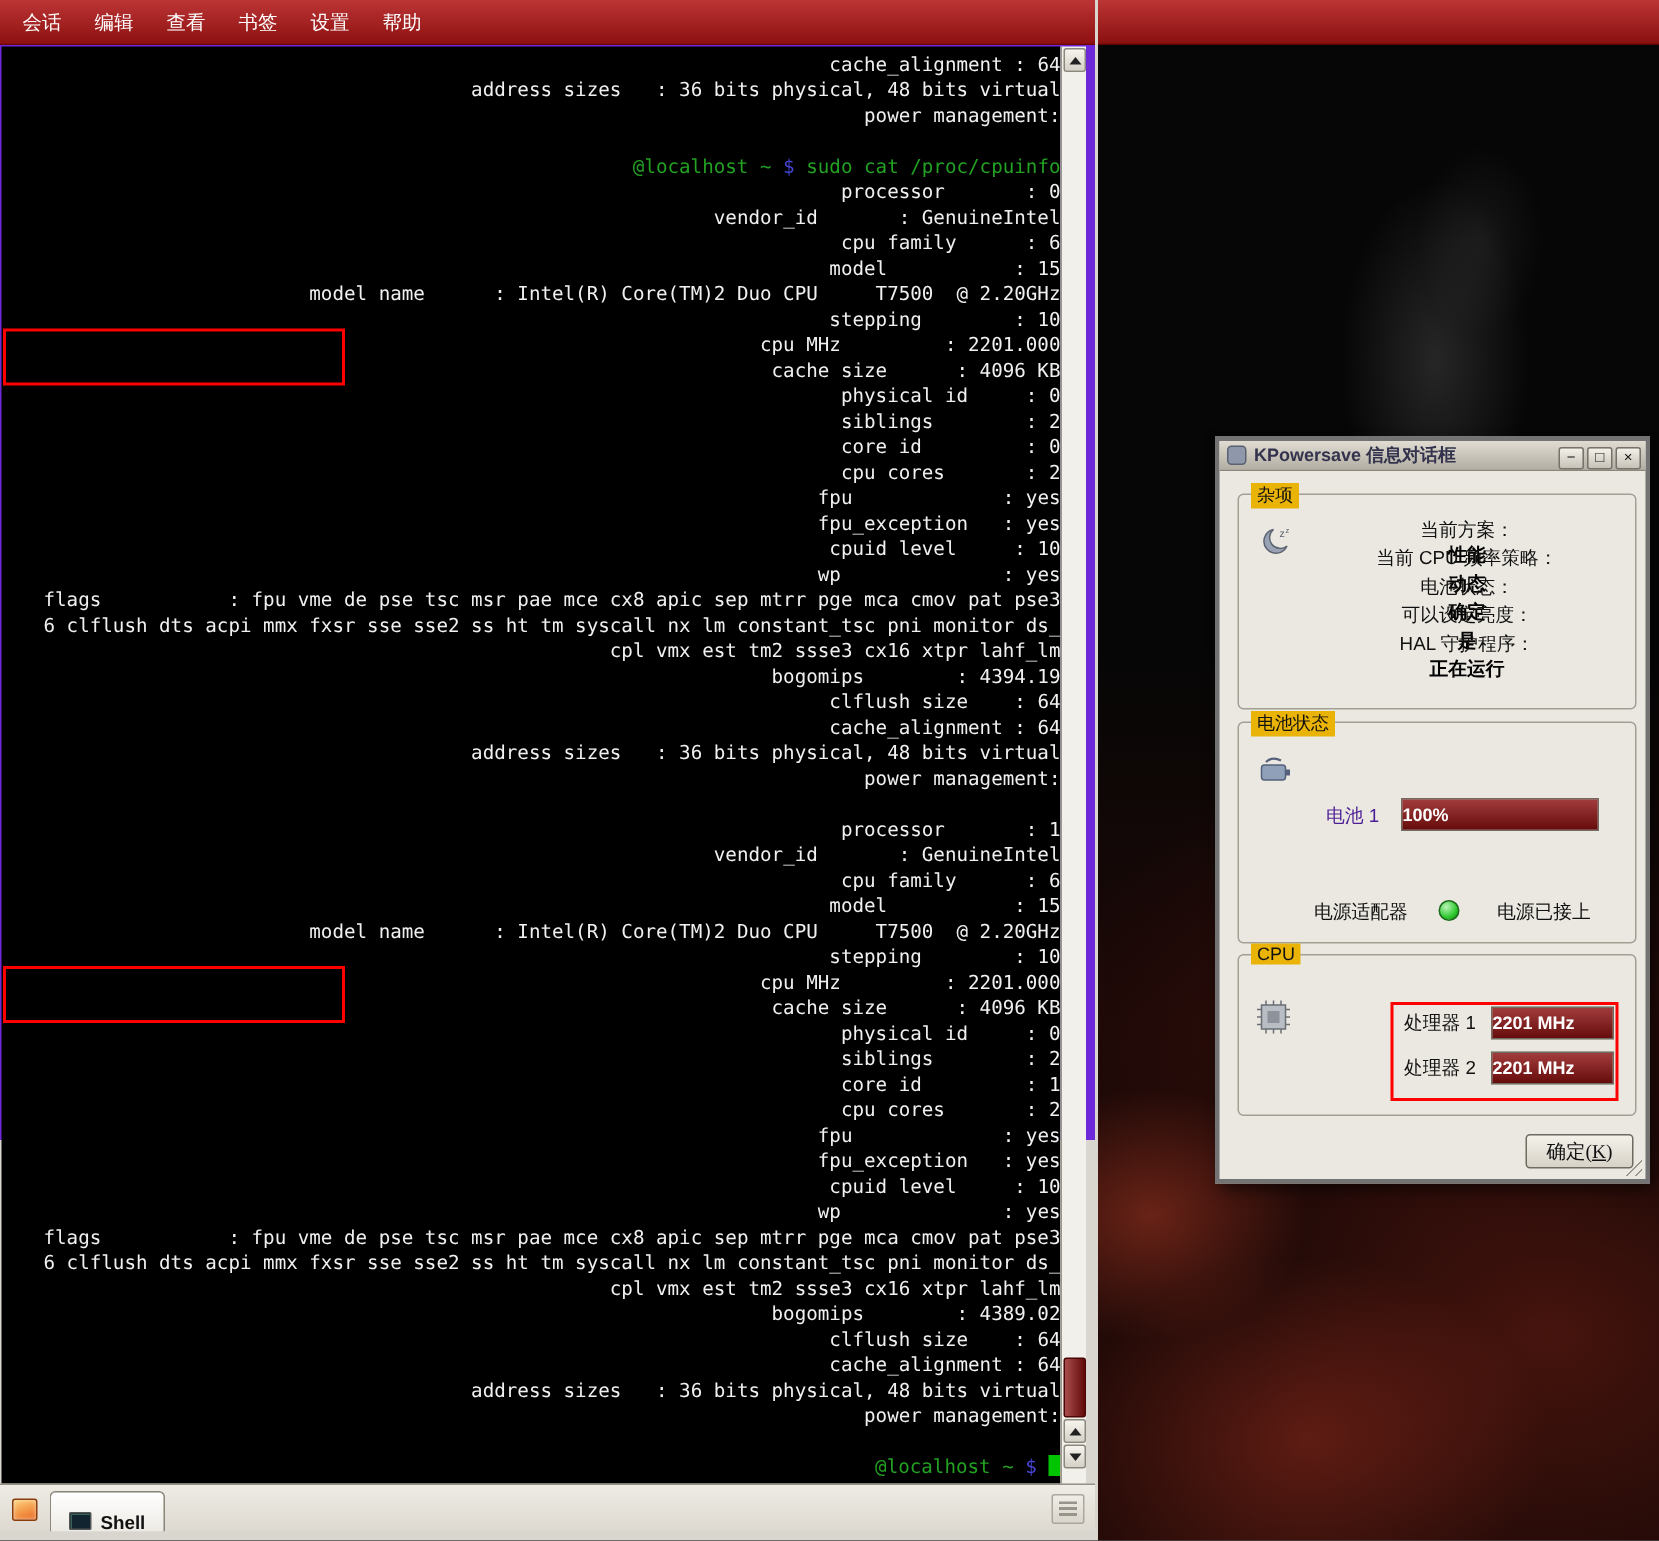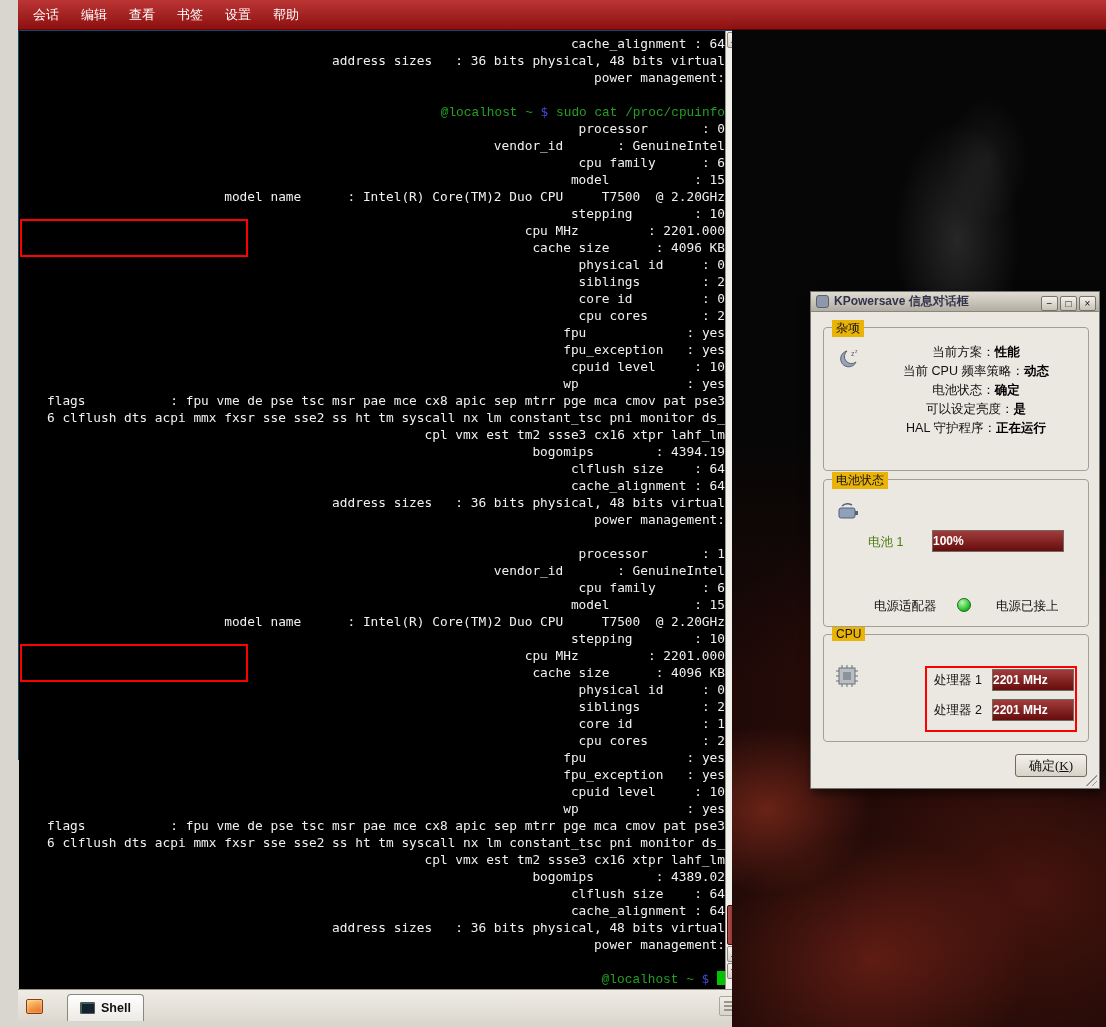--- a/index.html
+++ b/index.html
@@ -1,35 +1,35 @@
 <!DOCTYPE html>
 <html style="--menubar-red: #b11414; --progress-red: #8e1111; --annotation-red: #ff0000; --led-green: #2ec82e; --prompt-green: #23a123; --prompt-blue: #4646d8; --cursor-green: #00c400;"><head>
 <meta charset="utf-8">
 <style>
   * { margin:0; padding:0; box-sizing:border-box; }
   html,body { width:1106px; height:1027px; overflow:hidden; }
   body { position:relative; background:#d9d6cf; font-family:"Liberation Sans","DejaVu Sans",sans-serif; }
 
   
-  .left-window { position:absolute; left:18px; top:0; width:730px; height:760px; background:#0c4a6e; }
+  .left-window { position:absolute; left:0; top:0; width:730px; height:760px; background:#6d28d9; }
   .menubar { position:absolute; left:0; top:0; width:730px; height:30px;
              background:var(--menubar-red,#b11414);
              background-image:linear-gradient(rgba(255,255,255,.14),rgba(0,0,0,.20));
              border-bottom:1px solid #6e0606; display:flex; align-items:center; padding:0 4px; }
   .menu-item { color:#ffffff; font-size:13px; padding:4px 11px; cursor:default; }
 
   .term-frame { position:absolute; left:1px; top:31px; width:706px; height:958px; background:#000; overflow:hidden; }
   .term-lines { position:absolute; left:0; top:0; width:100%; height:100%; padding:4px 0 0 7px;
                 font-family:"DejaVu Sans Mono","Liberation Mono",monospace;
                 font-size:12.8px; line-height:17px; color:#f0f0f0; white-space:pre;text-align:right; }
   .tline { height:17px; }
   .term-hl { position:absolute; left:0; top:0; width:100%; height:100%; pointer-events:none; }
   .hlbox { position:absolute; left:1px; width:228px; border:2px solid var(--annotation-red,#ff0000); }
   .redacted { display:inline-block; width:38px; height:11px; background:#000; }
-  .p-green { color:var(--prompt-green,#23a123);font-family:Liberation Mono, monospace; }
+  .p-green { color:var(--prompt-green,#23a123); }
   .p-blue  { color:var(--prompt-blue,#4646d8); }
   .cursor  { display:inline-block; width:8px; height:14px; background:var(--cursor-green,#00c400); vertical-align:-2px; }
 
   .scrollbar { position:absolute; left:707px; top:31px; width:17px; height:958px;
                background:#f2f0ea; border-left:1px solid #9a968c; }
   .sb-btn { position:absolute; left:1px; width:15px; height:16px;
             background:linear-gradient(#f6f4ee,#d5d1c7); border:1px solid #8a877d; border-radius:2px;
             display:flex; align-items:center; justify-content:center; }
   .sb-top  { top:1px; }
   .sb-up2  { top:915px; }
@@ -42,21 +42,21 @@
               background-image:linear-gradient(90deg,rgba(255,255,255,.25),rgba(0,0,0,.3));
               border:1px solid #4a0505; border-radius:2px; }
 
   .tabbar { position:absolute; left:0; top:989px; width:730px; height:32px;
             background:linear-gradient(#efece6,#ddd9d0); border-top:1px solid #96928a;
             display:flex; align-items:flex-end; }
   .tab-new { width:26px; height:26px; margin:0 2px 2px 3px; display:flex; align-items:center; justify-content:center; }
   .newicon { width:17px; height:15px; background:linear-gradient(160deg,#ffd27a,#e86820);
              border:1px solid #8a3d0a; border-radius:2px; box-shadow:inset 0 0 3px rgba(255,255,255,.6); }
   .tab { height:27px; background:linear-gradient(#ffffff,#eceae4); border:1px solid #8a877d; border-bottom:none;
-         border-radius:4px 4px 0 0; display:flex; align-items:center; gap:6px; padding:0 12px; margin-left:18px; }
+         border-radius:4px 4px 0 0; display:flex; align-items:flex-start; gap:6px; padding:13px 12px; margin-left:2px; }
   .tabicon { width:15px; height:12px; background:#122430; border:1px solid #555; border-radius:1px;
              box-shadow:inset 1px 1px 0 rgba(120,220,160,.35); }
   .tab-label { font-size:12.5px; font-weight:bold; color:#111; }
   .tab-right-btn { margin-left:auto; margin-right:7px; margin-bottom:5px; width:22px; height:20px;
                    background:linear-gradient(#f2efe9,#d8d4ca); border:1px solid #a19d93; border-radius:2px;
                    display:flex; align-items:center; justify-content:center; opacity:.85; }
   .listicon { width:12px; height:10px; background:repeating-linear-gradient(#8a877d 0 2px, transparent 2px 4px); }
 
   
   .video-window { position:absolute; left:732px; top:0; width:374px; height:1027px; background:#060606; }
@@ -69,44 +69,44 @@
       radial-gradient(60px 90px at 255px 130px, rgba(100,100,105,.18), transparent 70%),
       radial-gradient(150px 120px at 35px 780px, rgba(165,55,35,.55), transparent 70%),
       radial-gradient(220px 170px at 140px 930px, rgba(150,45,30,.5), transparent 72%),
       radial-gradient(260px 200px at 300px 860px, rgba(100,28,18,.55), transparent 75%),
       radial-gradient(300px 230px at 200px 650px, rgba(75,20,14,.45), transparent 75%),
       linear-gradient(to bottom, rgba(0,0,0,0) 40%, rgba(55,12,8,.45) 65%, rgba(70,16,10,.5) 100%),
       #060606; }
 
   
   .dialog { position:absolute; left:810px; top:291px; width:290px; height:498px;
-            background:#ebe8e1; border:1px solid #737373; box-shadow:3px 4px 10px rgba(0,0,0,.6); }
+            background:#ebe8e1; border:3px solid #737373; box-shadow:3px 4px 10px rgba(0,0,0,.6); }
   .dlg-titlebar { height:20px; background:linear-gradient(#e0dcd1,#b2aea3); border-bottom:1px solid #8a867c;
                   display:flex; align-items:center; padding:0 3px 0 5px; }
   .dlg-ticon { width:13px; height:13px; background:#8f98ab; border:1px solid #5a6170; border-radius:3px; margin-right:5px; }
   .dlg-title { flex:1; font-size:12px; font-weight:bold; color:#33334d; white-space:nowrap; overflow:hidden; }
   .win-btn { display:inline-block; width:17px; height:15px; margin-left:2px;
              background:linear-gradient(#f4f1ea,#c6c2b7); border:1px solid #77736a; border-radius:2px;
              font-size:10px; line-height:13px; text-align:center; color:#111; cursor:default; }
 
   .group { position:absolute; left:12px; width:266px; border:1px solid #a39f94; border-radius:4px; }
   .legend { position:absolute; top:-8px; left:8px; background:#eab308; padding:0 4px; font-size:12px; color:#111; }
   .g-misc { top:35px;  height:144px; }
   .g-batt { top:187px; height:148px; }
   .g-cpu  { top:342px; height:108px; }
 
   .icon-sleep { position:absolute; left:10px; top:20px; }
   .info-rows { position:absolute; left:52px; right:12px; top:15px; }
-  .info-row { height:19px; display:flex; justify-content:center; align-items:center; }
+  .info-row { height:19px; display:flex; justify-content:flex-start; align-items:center;flex-direction:column; }
   .info-label { font-size:12.5px; color:#111; }
   .info-value { font-size:12.5px; font-weight:bold; color:#000; }
 
   .icon-batt { position:absolute; left:12px; top:20px; }
   .batt-row { position:absolute; left:0; right:0; top:50px; height:22px; }
-  .batt-label { position:absolute; left:44px; top:4px; font-size:12.5px; color:#4d7c0f; }
+  .batt-label { position:absolute; left:58px; top:4px; font-size:12.5px; color:#4c1d95; }
   .pbar { border:1px solid #6f6b61; background:#cfcbc2; box-shadow:inset 1px 1px 2px rgba(0,0,0,.35); }
   .batt-bar { position:absolute; left:108px; top:0; width:132px; height:22px; }
   .pfill { width:100%; height:100%; background:var(--progress-red,#8e1111);
            background-image:linear-gradient(rgba(255,255,255,.18),rgba(0,0,0,.28));
            display:flex; align-items:center; }
   .pbar-text, .pfill span { color:#fff; font-weight:bold; font-size:12px; }
   .adapter-row { position:absolute; left:0; right:0; top:116px; height:20px; }
   .adapter-label { position:absolute; left:50px; top:2px; font-size:12.5px; color:#111; }
   .led { position:absolute; left:133px; top:2px; width:14px; height:14px; border-radius:50%;
          background:radial-gradient(circle at 35% 30%, #baf5ba, var(--led-green,#2ec82e) 60%, #157a15);

